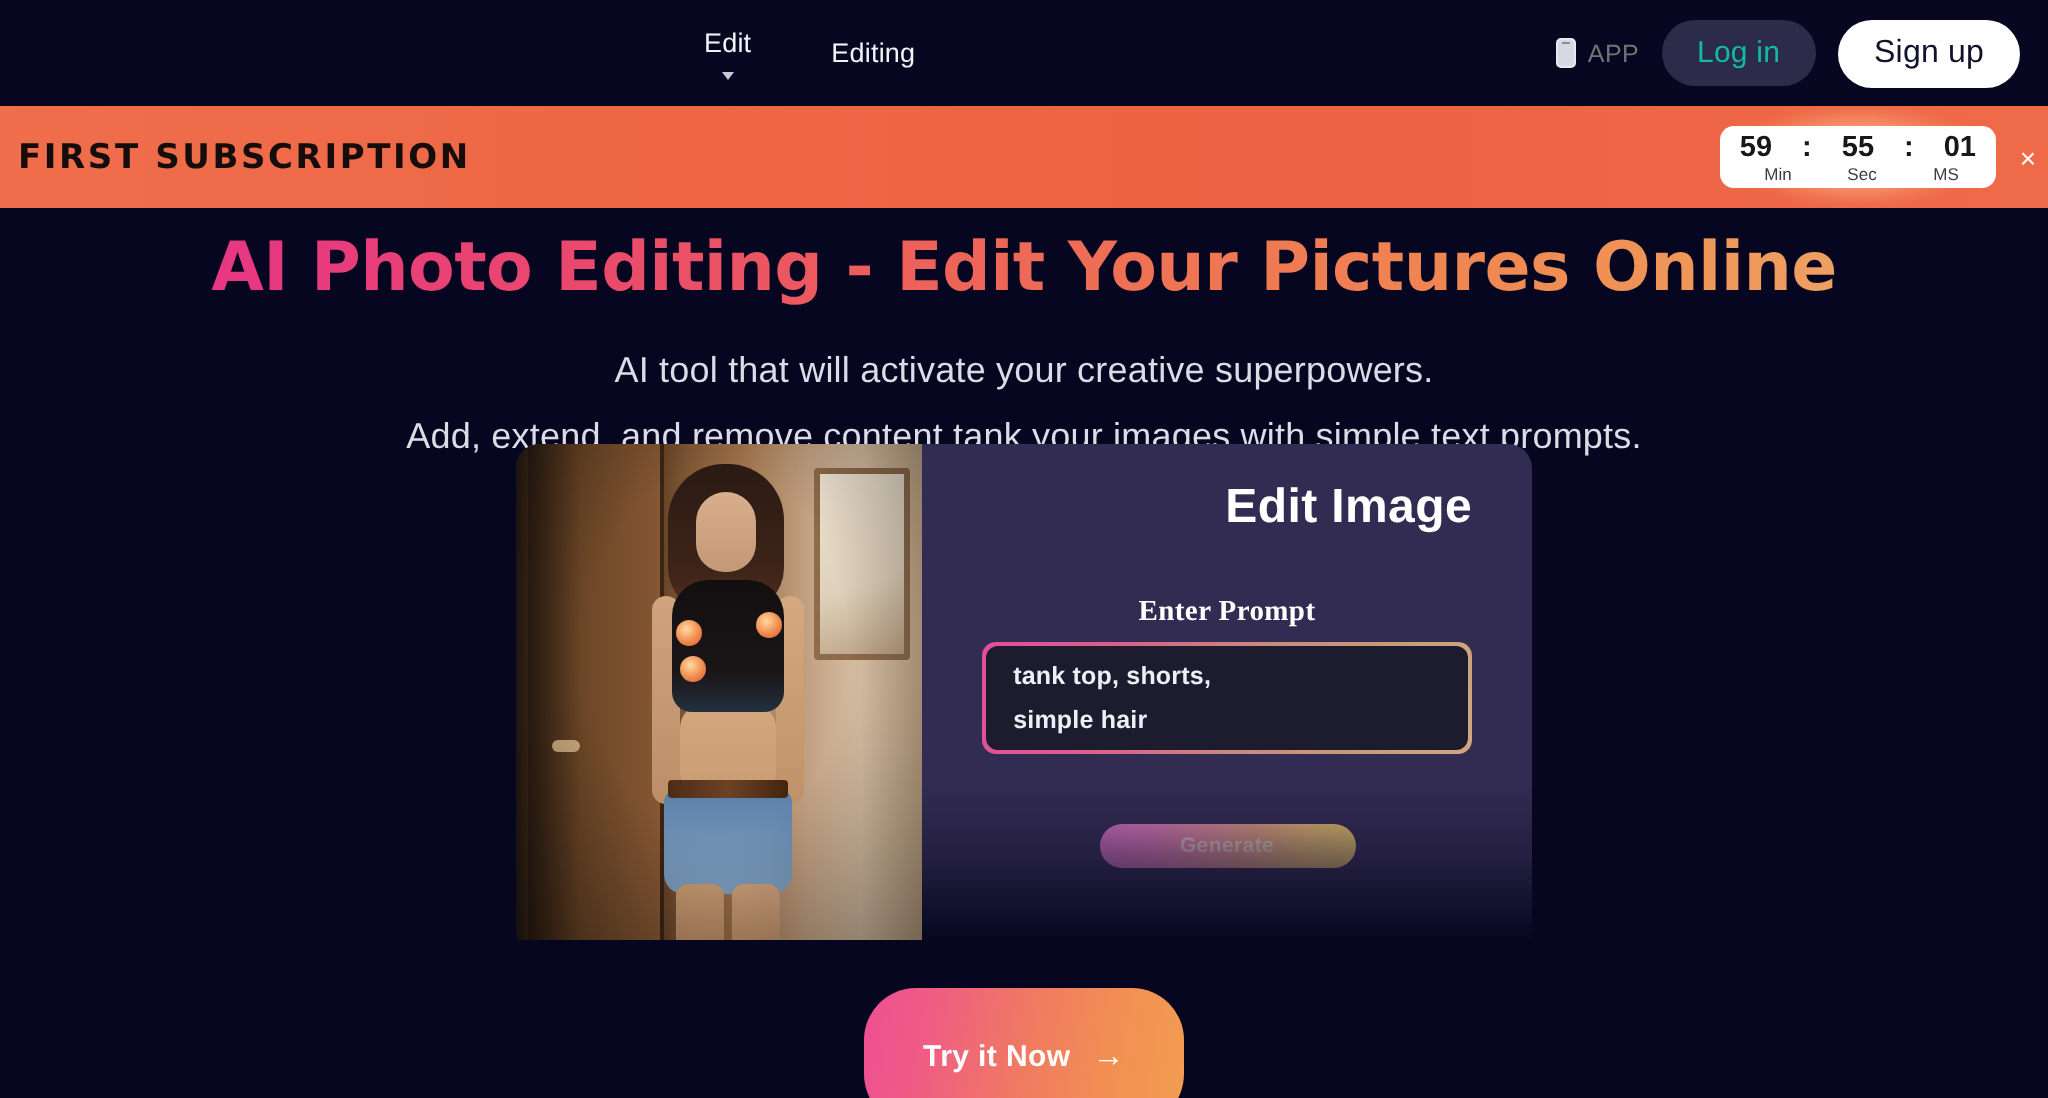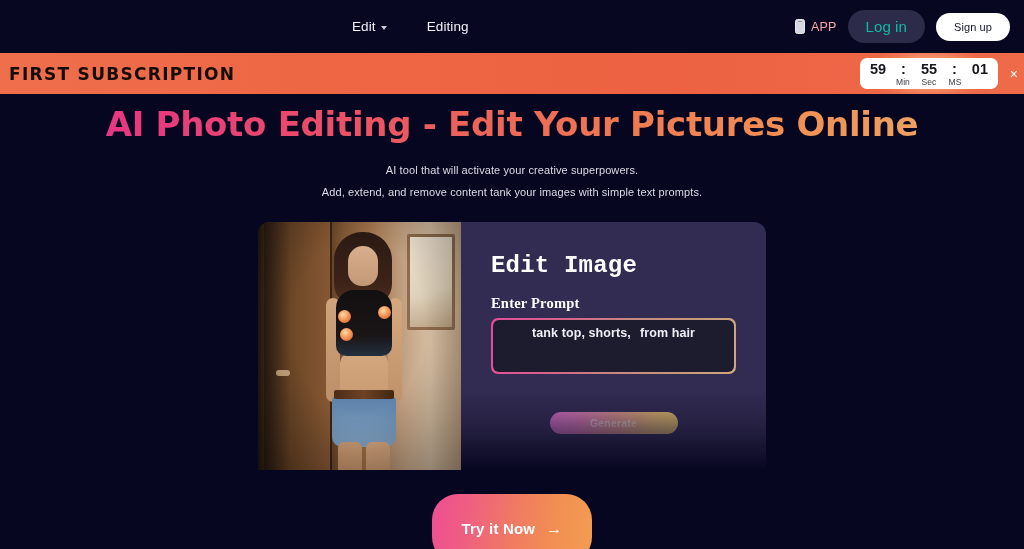--- a/index.html
+++ b/index.html
@@ -40,20 +40,21 @@
 
   .nav-link {
     color: #f2f2f7;
     font-size: 13.5px;
     letter-spacing: .1px;
     display: flex;
     align-items: center;
     gap: 5px;
     cursor: pointer;
     text-decoration: none;
+    flex-direction: column;
   }
 
   .caret {
     width: 0; height: 0;
     border-left: 3.5px solid transparent;
     border-right: 3.5px solid transparent;
     border-top: 4px solid #c9c9d6;
     display: inline-block;
     margin-top: 2px;
   }
@@ -87,52 +88,52 @@
     content: "";
     position: absolute;
     top: 1px; left: 50%;
     transform: translateX(-50%);
     width: 4px; height: 1px;
     background: #8d8da0;
   }
 
   .app-label {
     font-size: 12.5px;
-    color: #fca5a5;
+    color: #737373;
     letter-spacing: .2px;
   }
 
   .btn-login {
     background: #2c2c4a;
     color: #14b8a6;
     font-size: 15px;
     padding: 8px 18px;
     border-radius: 20px;
     border: none;
     cursor: pointer;
     font-family: inherit;
     letter-spacing: .1px;
   }
 
   .btn-signup {
     background: #ffffff;
     color: #12122b;
-    font-size: 11px;
+    font-size: 16px;
     padding: 8px 18px;
     border-radius: 20px;
     border: none;
     cursor: pointer;
     font-family: inherit;
     letter-spacing: .1px;
   }
 
   
   .promo {
     position: relative;
-    height: 41px;
+    height: 51px;
     width: 100%;
     background: linear-gradient(90deg,#ef6e4c 0%, #ee6745 30%, #ec6242 65%, #ef6a49 100%);
     display: flex;
     align-items: center;
     overflow: hidden;
   }
 
   .promo-title {
     position: absolute;
     left: 9px;
@@ -190,26 +191,27 @@
     gap: 15px;
     font-size: 14.5px;
     font-weight: bold;
     color: #17171c;
     line-height: 1.15;
   }
   .timer-sep { color: #17171c; font-weight: bold; }
 
   .timer-labels {
     display: flex;
-    justify-content: center;
+    justify-content: flex-end;
     padding: 0 2px;
     font-size: 8.5px;
     color: #3b3b44;
     line-height: 1.2;
     margin-top: -1px;
+    gap: 16px;
   }
   .timer-labels span { width: 26px; text-align: center; }
 
   .promo-close {
     position: absolute;
     right: 6px;
     top: 50%;
     transform: translateY(-50%);
     color: #ffffff;
     font-size: 14px;
@@ -240,21 +242,21 @@
       #e8ad74 100%);
     -webkit-background-clip: text;
     background-clip: text;
     -webkit-text-fill-color: transparent;
     color: transparent;
     margin-top: 2px;
     font-family: "DejaVu Sans", sans-serif;
   }
 
   .sub-line {
-    font-size: 11px;
+    font-size: 18px;
     color: #dcdce6;
     line-height: 1.55;
     letter-spacing: .1px;
   }
   .sub-1 { margin-top: 14px; }
   .sub-2 { margin-top: 5px; }
 
   
   .card {
     position: absolute;
@@ -409,53 +411,55 @@
   }
   .panel-fade {
     position: absolute;
     left: 0; right: 0; bottom: 0;
     height: 78px;
     background: linear-gradient(180deg, rgba(50,43,82,0) 0%, rgba(26,22,50,.55) 45%, rgba(7,7,33,1) 100%);
     pointer-events: none;
   }
 
   .panel-title {
-    text-align: left;
-    font-family: Liberation Mono, monospace;
+    text-align: right;
+    font-family: Liberation Sans, sans-serif;
     font-size: 24px;
     font-weight: bold;
     color: #ffffff;
     letter-spacing: .2px;
-    margin-top: 12px;
+    margin-top: 0;
   }
 
   .panel-label {
     font-family: "Liberation Serif", "DejaVu Serif", serif;
     font-size: 14.5px;
     font-weight: bold;
     color: #ffffff;
-    margin-top: 16px;
+    margin-top: 30px;
     margin-bottom: 6px;
     letter-spacing: .2px;
+    text-align: center;
   }
 
   .prompt-box {
     height: 56px;
     border-radius: 7px;
     padding: 1.6px;
     background: linear-gradient(105deg, #e24e9b 0%, #d95f8d 25%, #c98a7e 55%, #c79a78 78%, #cfa87f 100%);
     position: relative;
   }
 
   .prompt-inner {
     width: 100%; height: 100%;
     background: #1d1b2e;
     border-radius: 6px;
     padding: 7px 14px;
     display: flex;
+    flex-direction: column;
     justify-content: center;
     gap: 9px;
   }
 
   .prompt-line {
     font-size: 12.5px;
     color: #eeeef5;
     font-weight: bold;
     letter-spacing: .1px;
     line-height: 1;
@@ -587,21 +591,21 @@
     <div class="photo-vignette"></div>
   </div>
 
   <div class="card-panel">
     <div class="panel-title">Edit Image</div>
     <div class="panel-label">Enter Prompt</div>
 
     <div class="prompt-box">
       <div class="prompt-inner">
         <div class="prompt-line">tank top, shorts,</div>
-        <div class="prompt-line">from hair</div>
+        <div class="prompt-line">simple hair</div>
       </div>
     </div>
 
     <button class="generate-btn">Generate</button>
     <div class="panel-fade"></div>
   </div>
 </div>
 
 <div class="cta-wrap">
   <button class="cta-btn">

